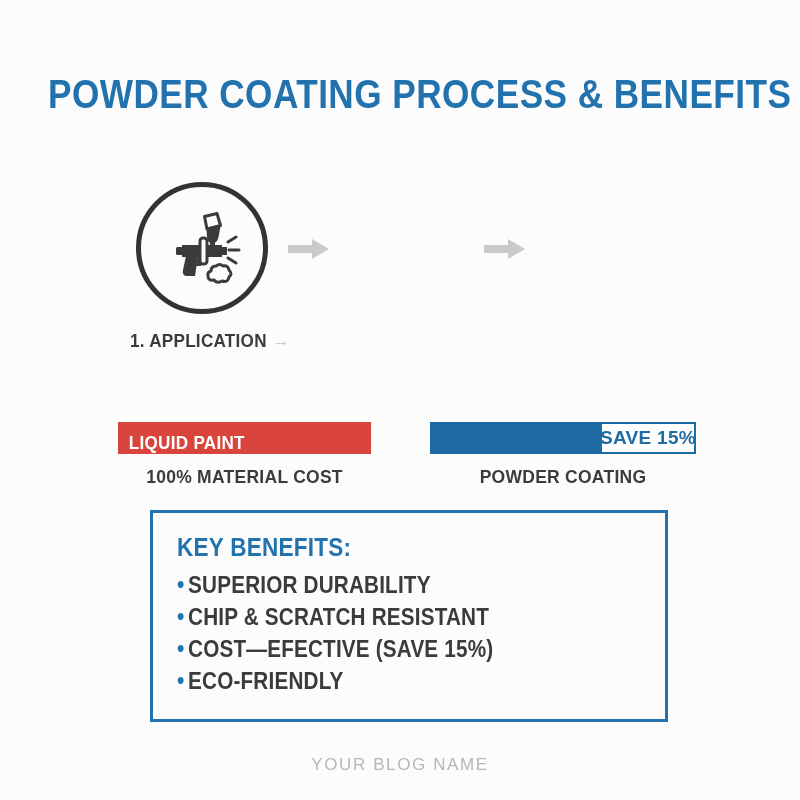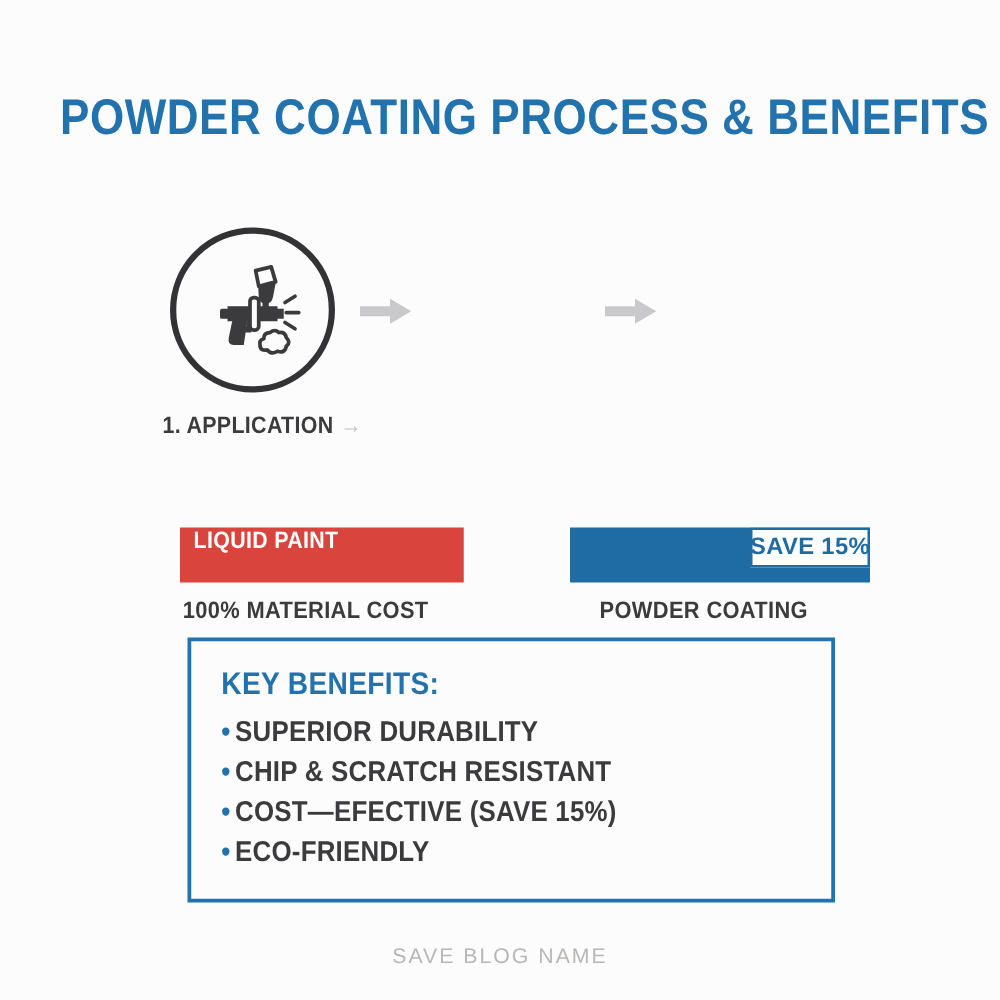--- a/index.html
+++ b/index.html
@@ -100,26 +100,25 @@
     top: 422px;
     left: 0;
     width: 800px;
     height: 78px;
   }
   .bar-group { position: absolute; top: 0; }
   .bar-left  { left: 118px; width: 253px; }
   .bar-right { left: 430px; width: 266px; }
 
   .bar {
-    height: 44px;
+    height: 32px;
     display: flex;
-    align-items: flex-start;
+    align-items: flex-end;
     box-sizing: border-box;
     position: relative;
-    margin-left: 26px;
   }
   .bar-red  { background: #d9453c; }
   .bar-blue { background: #1f6ba4; }
 
   .bar-text {
     color: #ffffff;
     font-family: "Liberation Sans Narrow", "Liberation Sans", sans-serif;
     font-size: 19px;
     font-weight: bold;
     letter-spacing: 0.3px;
@@ -299,15 +298,15 @@
       <span class="bullet">•</span><span>CHIP &amp; SCRATCH RESISTANT</span>
     </div>
     <div class="benefit-item">
       <span class="bullet">•</span><span>COST—EFECTIVE (SAVE 15%)</span>
     </div>
     <div class="benefit-item">
       <span class="bullet">•</span><span>ECO-FRIENDLY</span>
     </div>
   </div>
 
-  <div class="footer">SAVE BLOG NAME</div>
+  <div class="footer">YOUR BLOG NAME</div>
 
 </div>
 
 </body></html>

